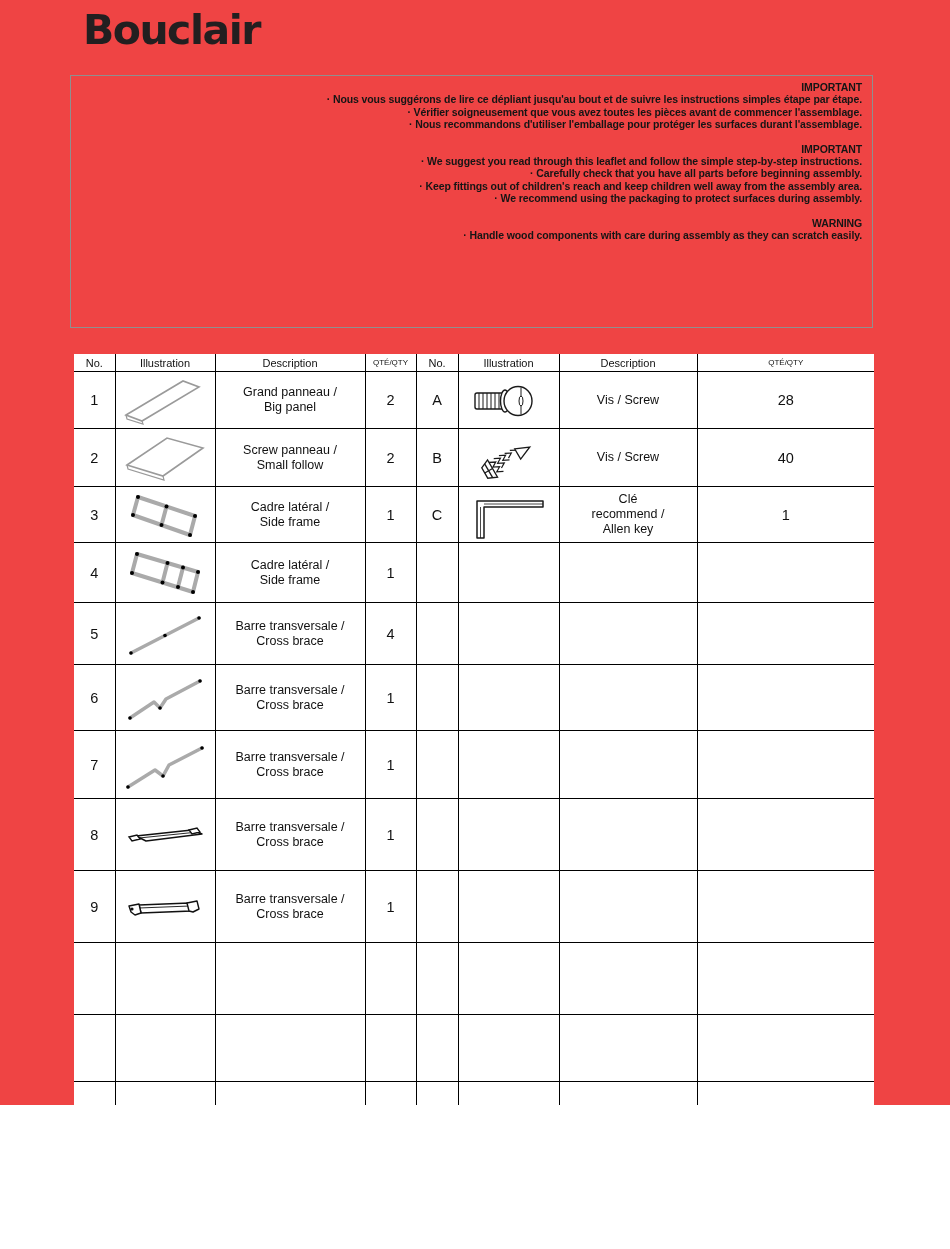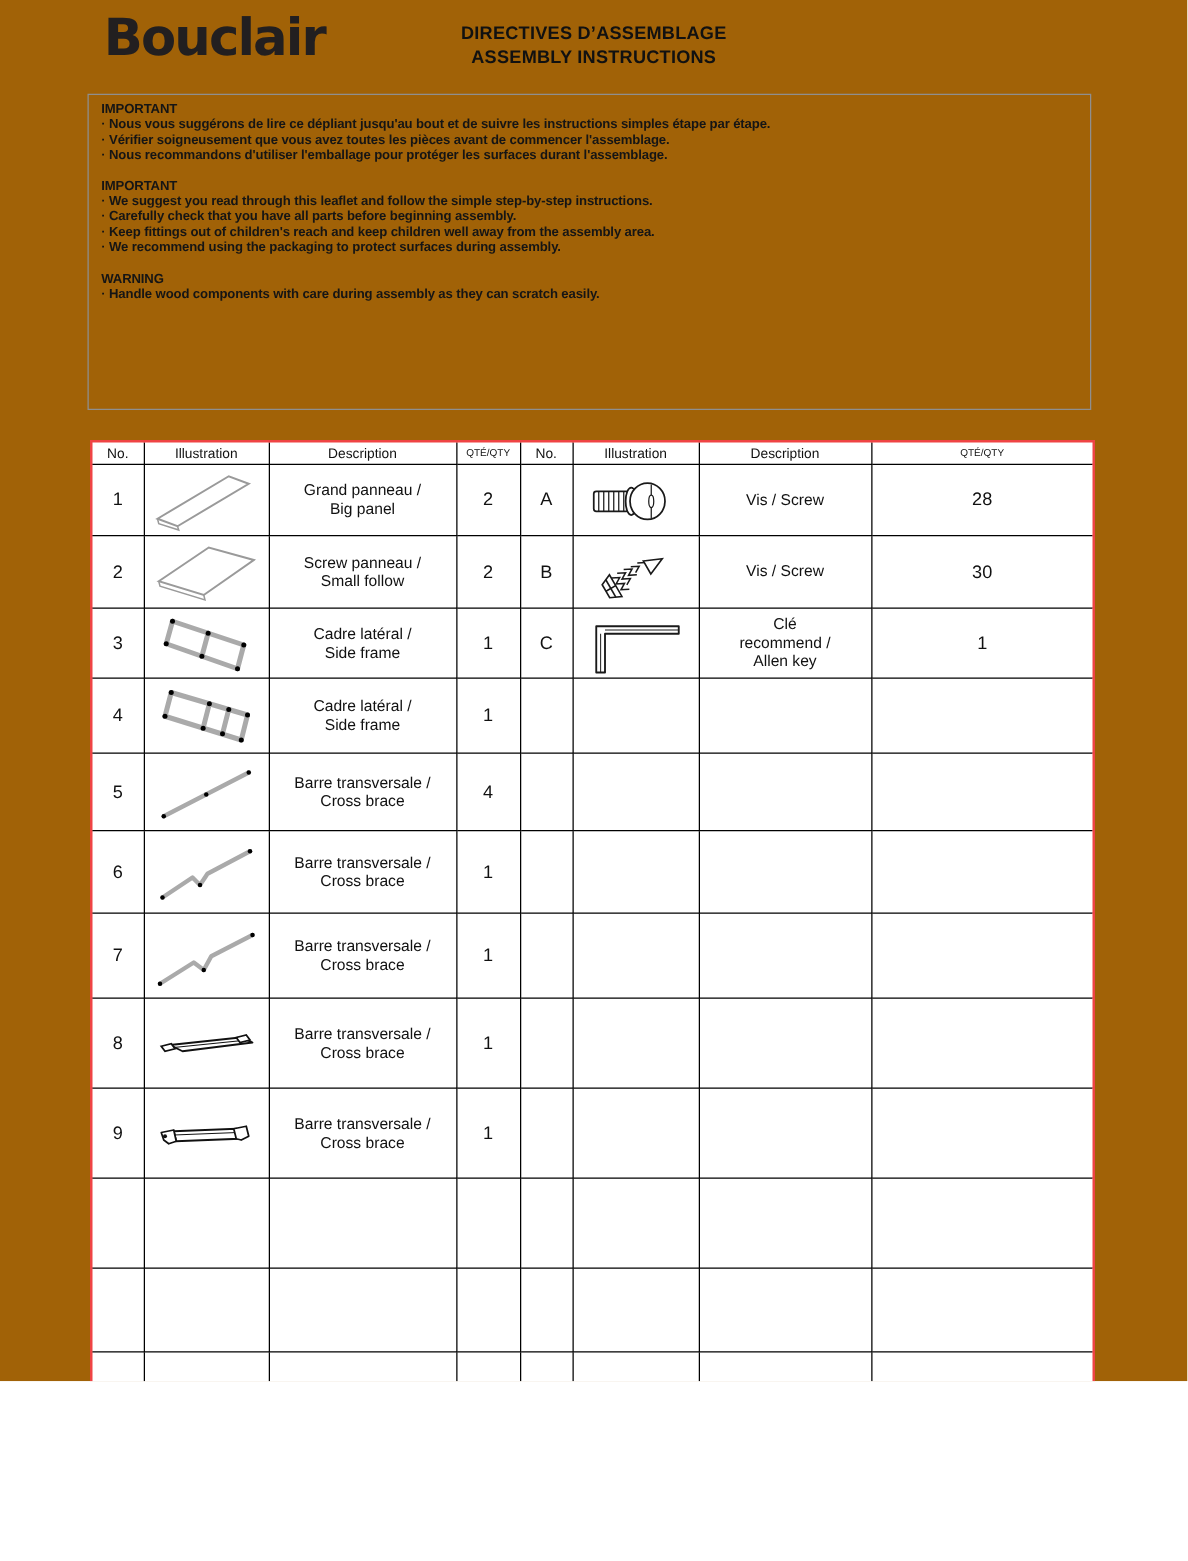--- a/index.html
+++ b/index.html
@@ -1,29 +1,29 @@
 <!DOCTYPE html>
 <html><head>
 <meta charset="utf-8">
 <style>
   html,body{margin:0;padding:0;background:#ffffff;}
-  .page{position:relative;width:950px;height:1105px;background:#a16207;overflow:hidden;
+  .page{position:relative;width:950px;height:1105px;background:#ef4444;overflow:hidden;
         font-family:"Liberation Sans",sans-serif;color:#111;}
 
   
   .logo{position:absolute;left:83px;top:6px;font-family:"DejaVu Sans",sans-serif;
         font-weight:bold;font-size:41px;letter-spacing:-1.5px;color:#221f20;}
   .titleblock{position:absolute;left:0;top:18px;width:950px;text-align:center;}
   .titleblock div{font-size:14.5px;font-weight:bold;line-height:19px;letter-spacing:.2px;color:#111;}
 
   
   .notices{position:absolute;left:70px;top:75px;width:781px;height:241px;
            border:1px solid #8f8f8f;padding:5px 10px;
            font-size:10.5px;font-weight:bold;line-height:12.4px;letter-spacing:-.1px;color:#151515;}
-  .notices .section{margin-bottom:12px;}
+  .notices .section{margin-bottom:12px;text-align:right;}
   .notices .heading{}
   .notices .line{}
 
   
   table.parts{position:absolute;left:72px;top:352px;border-collapse:collapse;
               table-layout:fixed;border:2px solid #ef4444;background:#fff;}
   .parts th,.parts td{border:1px solid #000;padding:0;text-align:center;
               vertical-align:middle;overflow:hidden;}
   .parts th{font-size:11px;font-weight:normal;height:17px;color:#111;}
   .parts th.qtyh{font-size:8px;}
@@ -32,24 +32,20 @@
   td.qty{font-size:14.5px;}
   td.illu svg{display:block;margin:0 auto;}
 </style>
 </head>
 <body>
 
 <div class="page">
 
   <div class="logo">Bouclair</div>
 
-  <div class="titleblock">
-    <div>DIRECTIVES D’ASSEMBLAGE</div>
-    <div>ASSEMBLY INSTRUCTIONS</div>
-  </div>
 
   <div class="notices">
     <div class="section">
       <div class="heading">IMPORTANT</div>
       <div class="line">· Nous vous suggérons de lire ce dépliant jusqu'au bout et de suivre les instructions simples étape par étape.</div>
       <div class="line">· Vérifier soigneusement que vous avez toutes les pièces avant de commencer l'assemblage.</div>
       <div class="line">· Nous recommandons d'utiliser l'emballage pour protéger les surfaces durant l'assemblage.</div>
     </div>
     <div class="section">
       <div class="heading">IMPORTANT</div>
@@ -140,21 +136,21 @@
             <line x1="22.5" y1="19" x2="22.5" y2="35"></line>
             <line x1="18" y1="27" x2="27" y2="27"></line>
             <path d="M27 20 l6 3 l-5 3 l6 3 l-5 3 l6 3 M33 19 l6 3 l-5 3 l6 3 l-5 3 M39 19 l6 3 l-5 3 l6 3 M45 20 l6 3 l-5 3 M51 20 l6 3" fill="none" stroke-width="1.2"></path>
             <polygon points="56,21 70,27 56,33"></polygon>
           </g>
         </svg>
       </td>
       <td class="desc">
         <div>Vis / Screw</div>
       </td>
-      <td class="qty">30</td>
+      <td class="qty">40</td>
     </tr>
 
     <tr style="height:56px">
       <td class="no">3</td>
       <td class="illu">
         <svg width="92" height="54" viewBox="0 0 92 54">
           <g stroke="#aaaaaa" stroke-width="4" fill="none" stroke-linecap="round">
             <line x1="19" y1="9" x2="76" y2="28"></line>
             <line x1="14" y1="27" x2="71" y2="47"></line>
             <line x1="19" y1="9" x2="14" y2="27"></line>

